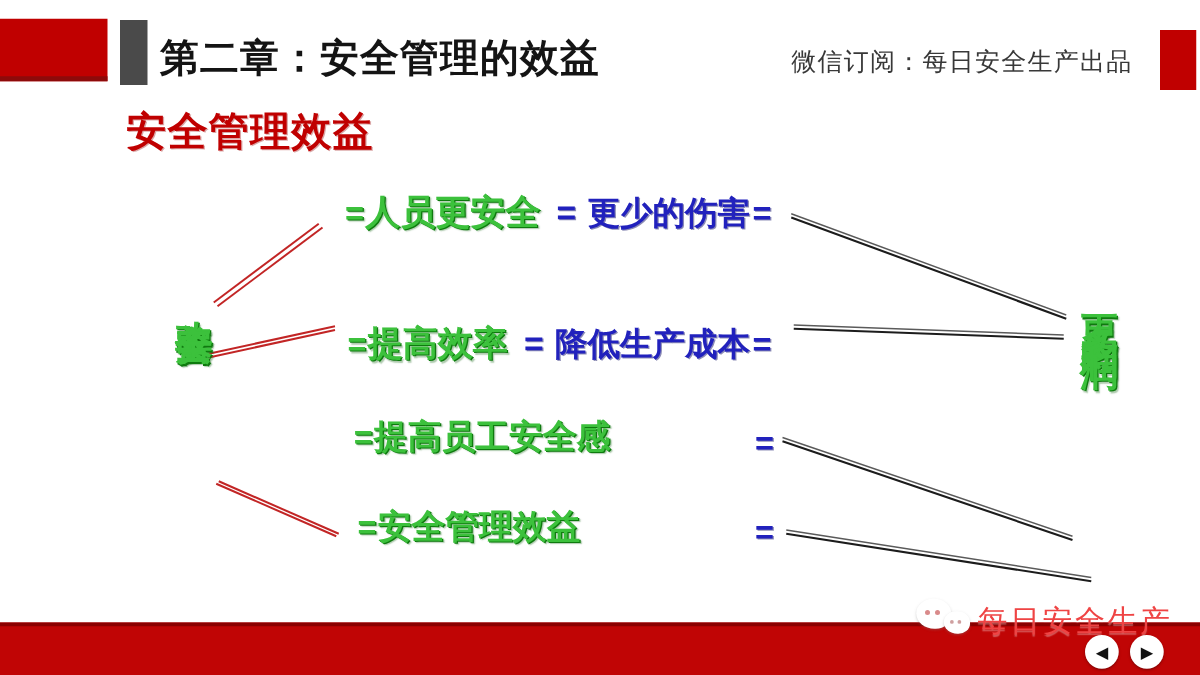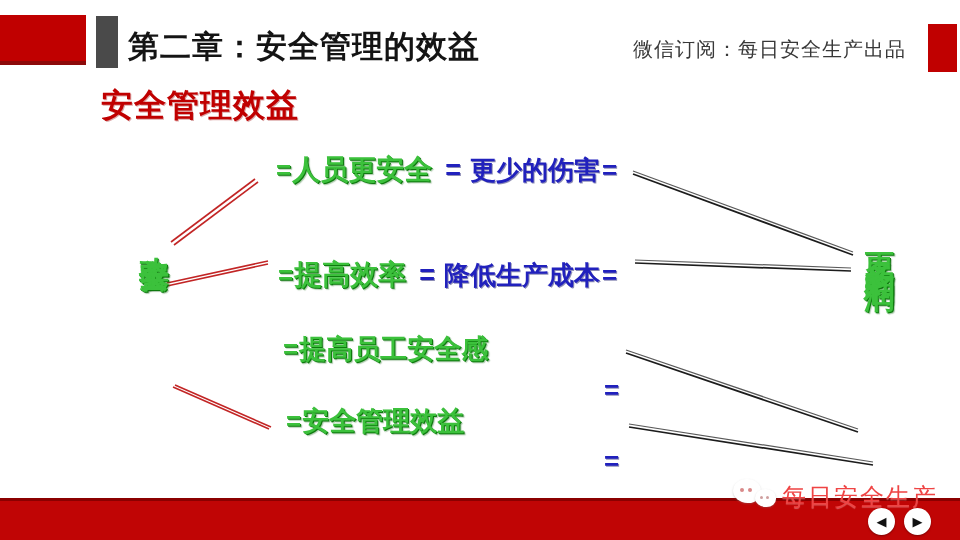--- a/index.html
+++ b/index.html
@@ -38,21 +38,20 @@
     letter-spacing:1px;white-space:nowrap;
   }
   
   .green-3d{
     color:#3cc13c;font-weight:bold;
     text-shadow:1px 1px 0 #0e7a0e,2px 2px 1px rgba(20,100,20,.35);
   }
   .blue-3d{
     color:#2121bd;font-weight:bold;
     text-shadow:1px 1px 0 rgba(0,0,90,.45);
-    margin-top:36px;
   }
   .vnode{
     position:absolute;writing-mode:vertical-rl;text-orientation:upright;
     white-space:nowrap;
   }
   .vnode.left{left:133px;top:233px;font-size:30px;letter-spacing:1px;}
   .vnode.right{left:858px;top:227px;font-size:31px;letter-spacing:7px;}
   .row{
     position:absolute;white-space:nowrap;font-size:28px;line-height:1;
   }

